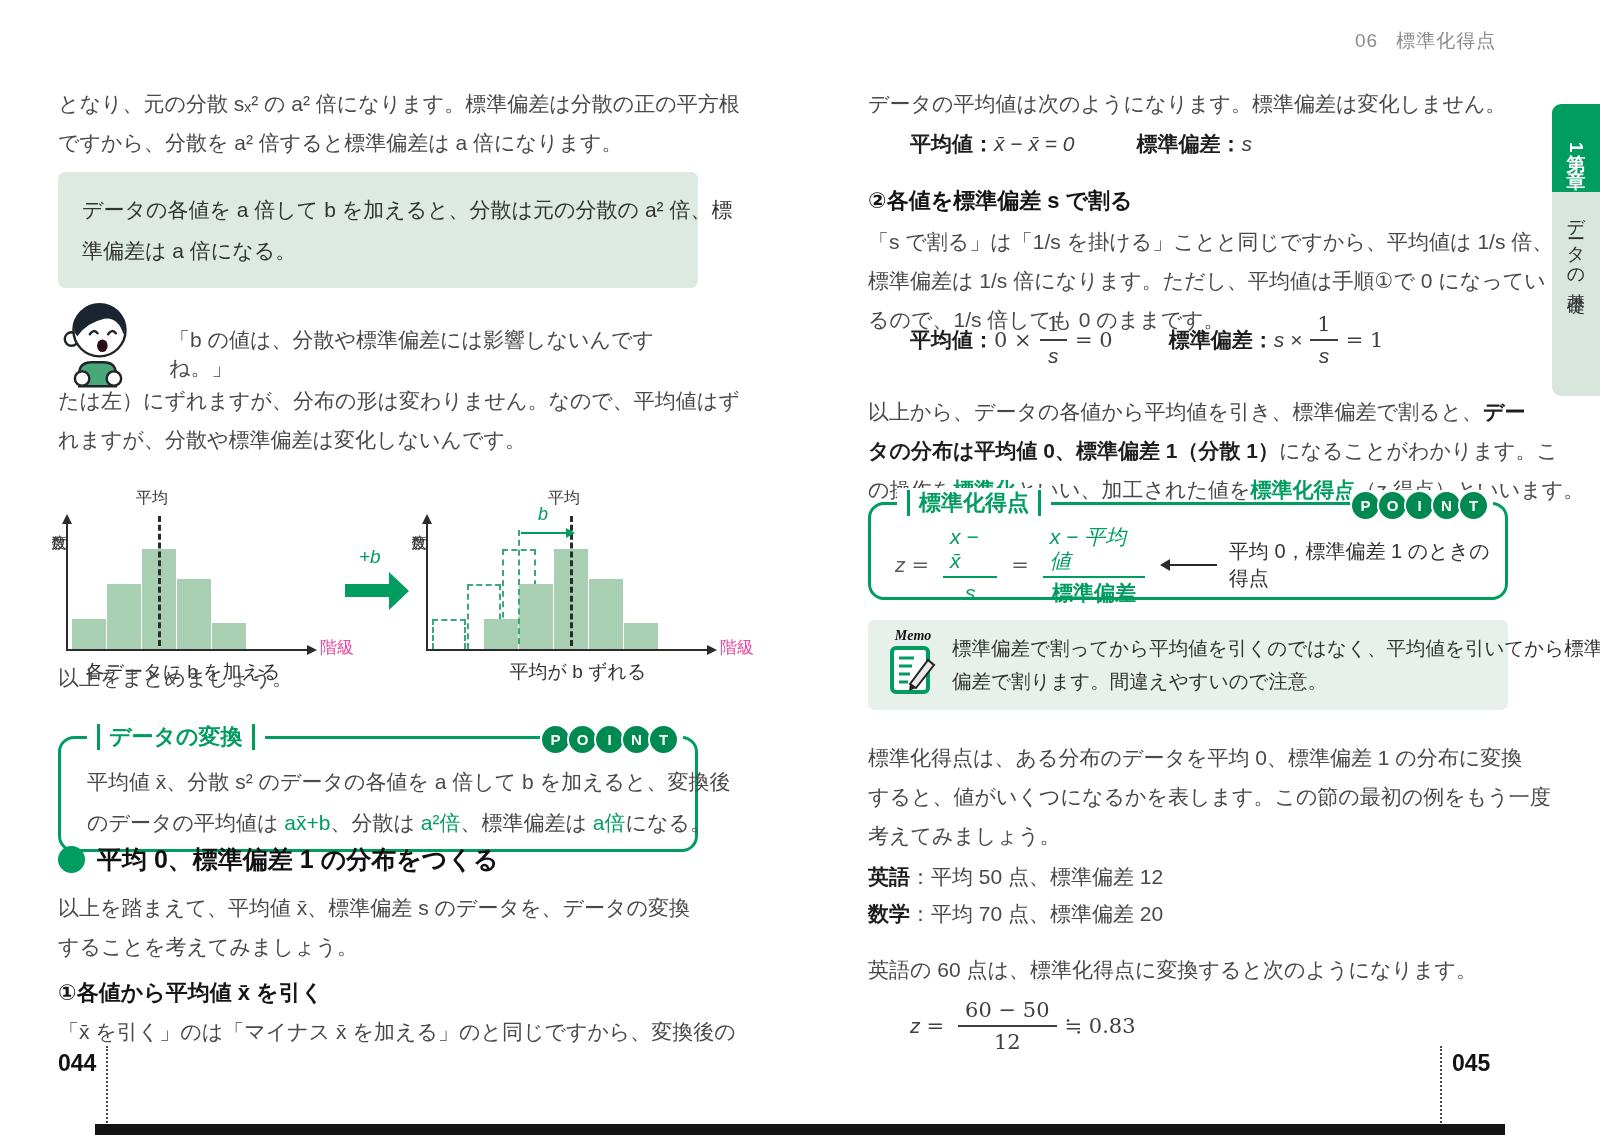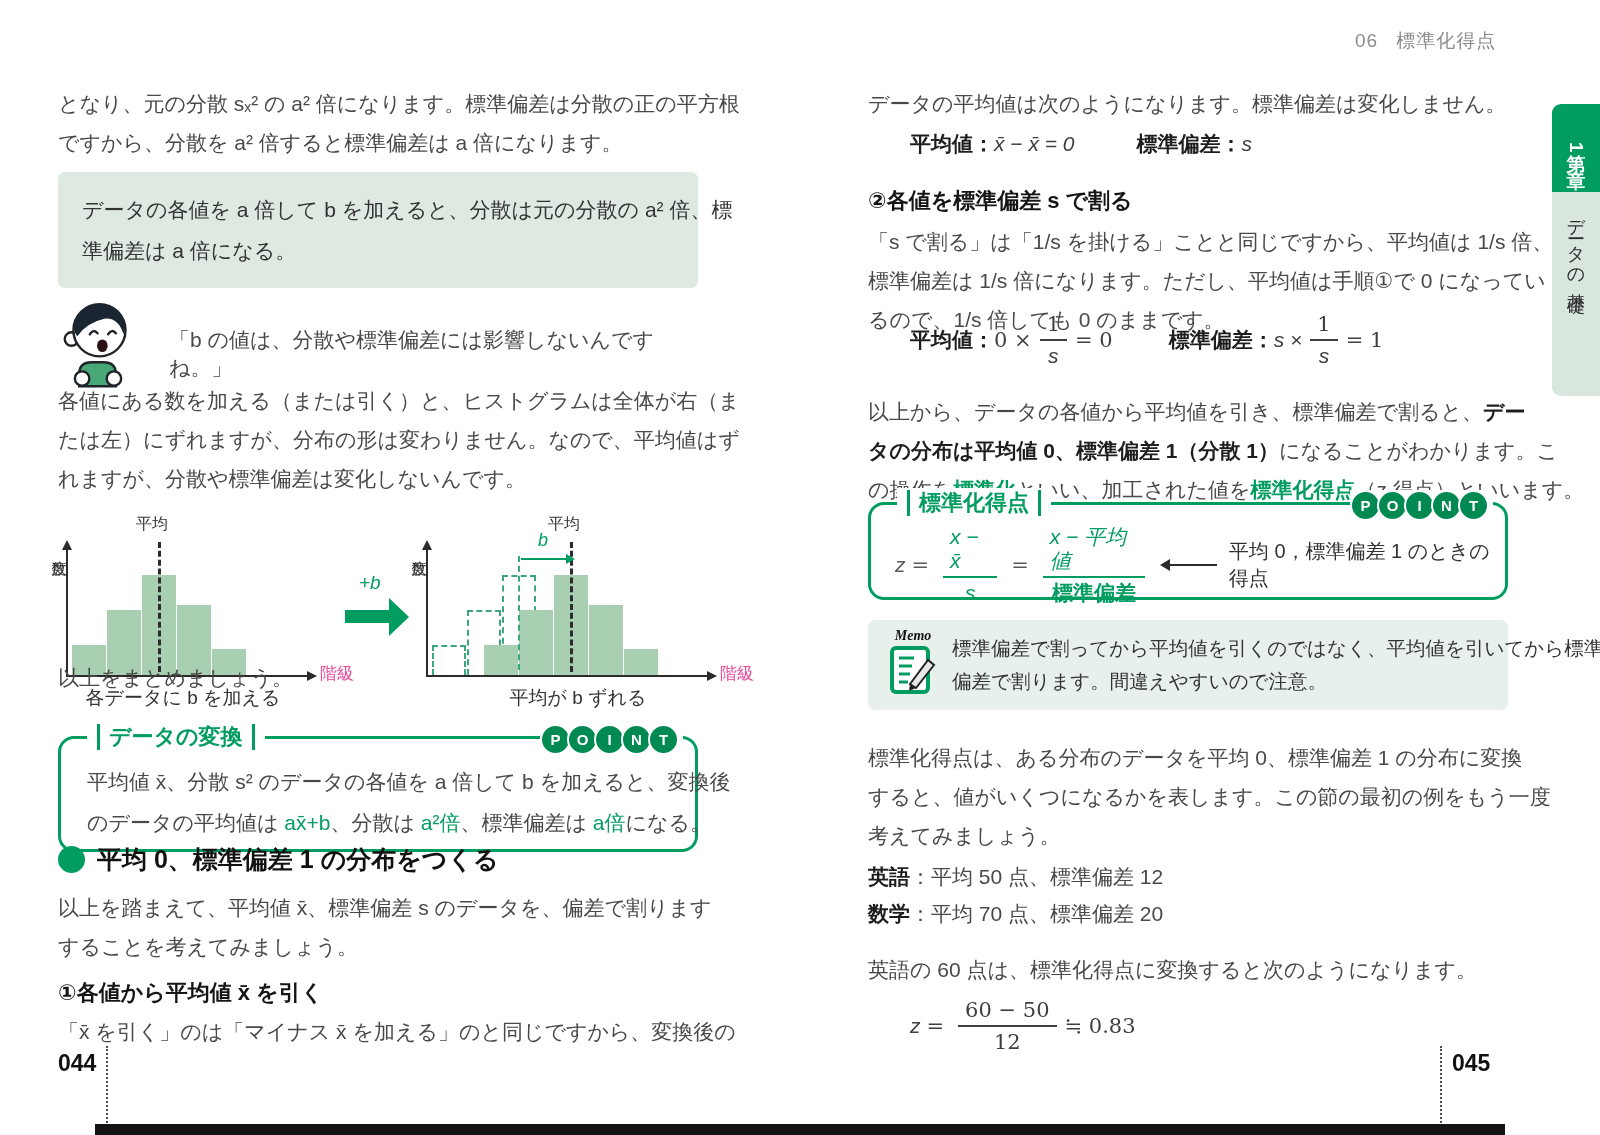--- a/index.html
+++ b/index.html
@@ -151,26 +151,25 @@
         <path d="M52,42 q4,-6 8,-1" fill="none" stroke="#20242a" stroke-width="2.5" stroke-linecap="round"></path>
         <ellipse cx="46" cy="54" rx="5.5" ry="6.5" fill="#2a1214"></ellipse>
         <path d="M22,96 v-13 q0,-12 13,-12 h12 q13,0 13,12 v13 Z" fill="#49a877" stroke="#20242a" stroke-width="2.5"></path>
         <circle cx="25" cy="88" r="7.5" fill="#fff" stroke="#20242a" stroke-width="2.5"></circle>
         <circle cx="58" cy="88" r="7.5" fill="#fff" stroke="#20242a" stroke-width="2.5"></circle>
       </svg>
       <div class="speech-text">「b の値は、分散や標準偏差には影響しないんですね。」</div>
     </div>
 
     <div class="blk jp" style="top:381px;">
-      <div class="line">各値にある数を加える（または引く）と、ヒストグラムは全体が右（ま</div>
       <div class="line">たは左）にずれますが、分布の形は変わりません。なので、平均値はず</div>
       <div class="line">れますが、分散や標準偏差は変化しないんです。</div>
     </div>
 
-    <div class="blk" style="top:512px;width:700px;height:205px;">
+    <div class="blk" style="top:486px;width:700px;height:205px;">
 
       <div class="chart" style="left:0;width:300px;">
         <div class="ylab">度数</div>
         <div class="axis-y">
             <div class="ah"></div>
           </div>
         <div class="bars" style="left:14px;">
             <div class="bar" style="height: 30px;"></div>
             <div class="bar" style="height: 65px;"></div>
             <div class="bar" style="height: 100px;"></div>
@@ -244,21 +243,21 @@
         <div class="line"><span>のデータの平均値は </span><span class="g">ax̄+b</span><span>、分散は </span><span class="g">a²倍</span><span>、標準偏差は </span><span class="g">a倍</span><span>になる。</span></div>
       </div>
     </div>
 
     <div class="blk sec-head" style="top:843px;">
       <div class="sec-dot"></div>
       <span>平均 0、標準偏差 1 の分布をつくる</span>
     </div>
 
     <div class="blk jp" style="top:888px;">
-      <div class="line">以上を踏まえて、平均値 x̄、標準偏差 s のデータを、偏差で割ります</div>
+      <div class="line">以上を踏まえて、平均値 x̄、標準偏差 s のデータを、データの変換</div>
       <div class="line">することを考えてみましょう。</div>
     </div>
 
     <div class="blk step-head" style="top:978px;">①各値から平均値 x̄ を引く</div>
     <div class="blk jp line" style="top:1012px;">「x̄ を引く」のは「マイナス x̄ を加える」のと同じですから、変換後の</div>
   </div>
 
   <div class="col col-right">
 
     <div class="blk jp line" style="top:84px;">データの平均値は次のようになります。標準偏差は変化しません。</div>

